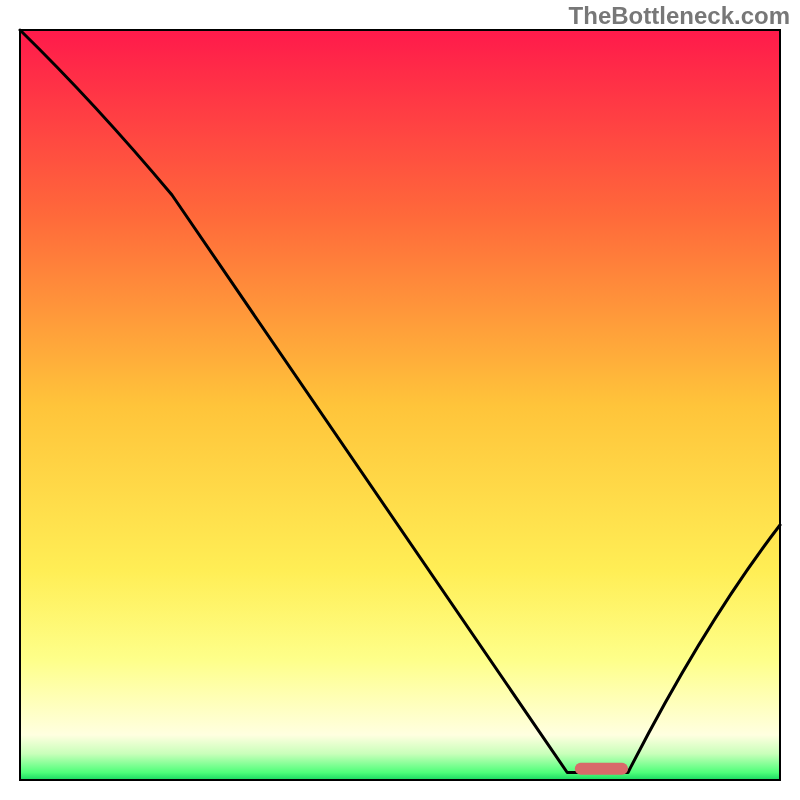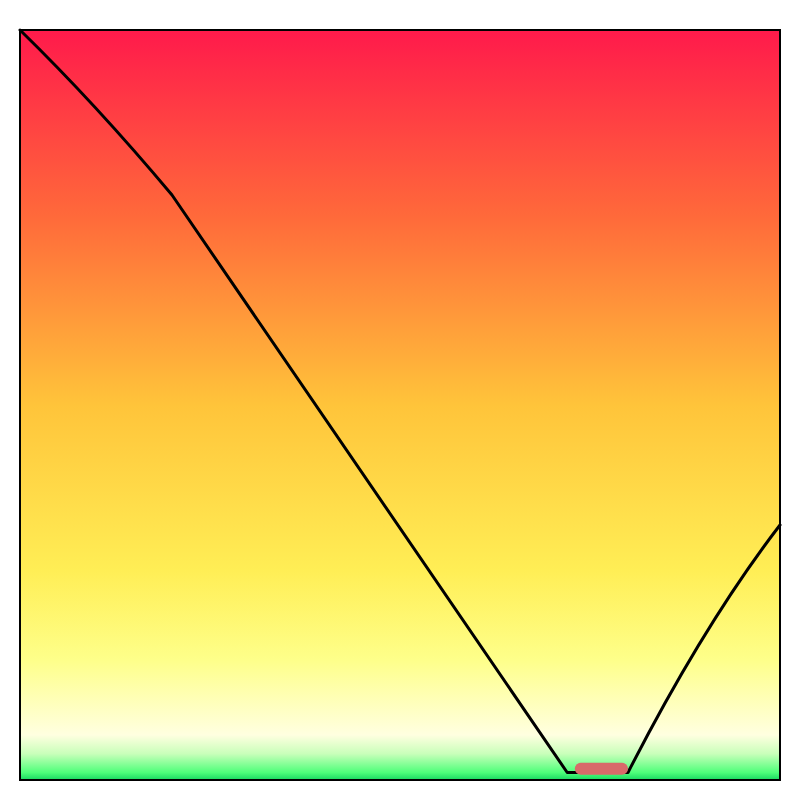--- a/index.html
+++ b/index.html
@@ -27,20 +27,21 @@
   svg.chart {
     position: absolute;
     top: 0;
     left: 0;
   }
 </style>
 </head>
 <body>
 
 <div class="frame">
+  <div class="watermark">TheBottleneck.com</div>
 
   <svg class="chart" width="800" height="800">
     <defs>
       <linearGradient id="bg-grad" x1="0" y1="0" x2="0" y2="1">
           <stop offset="0%" stop-color="#ff1a4b"></stop>
           <stop offset="25%" stop-color="#ff6a3a"></stop>
           <stop offset="50%" stop-color="#ffc43a"></stop>
           <stop offset="72%" stop-color="#ffee55"></stop>
           <stop offset="84%" stop-color="#feff8a"></stop>
           <stop offset="94%" stop-color="#ffffe0"></stop>

